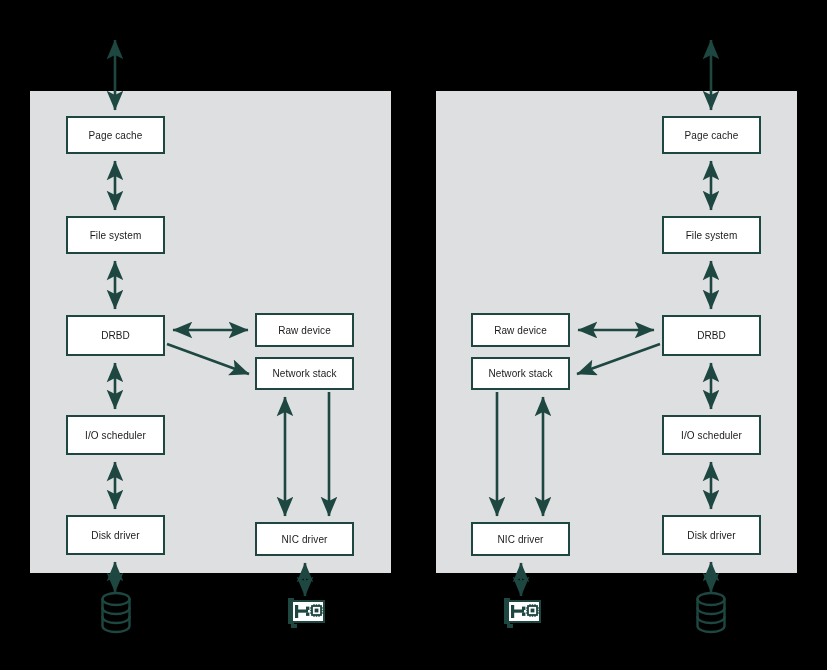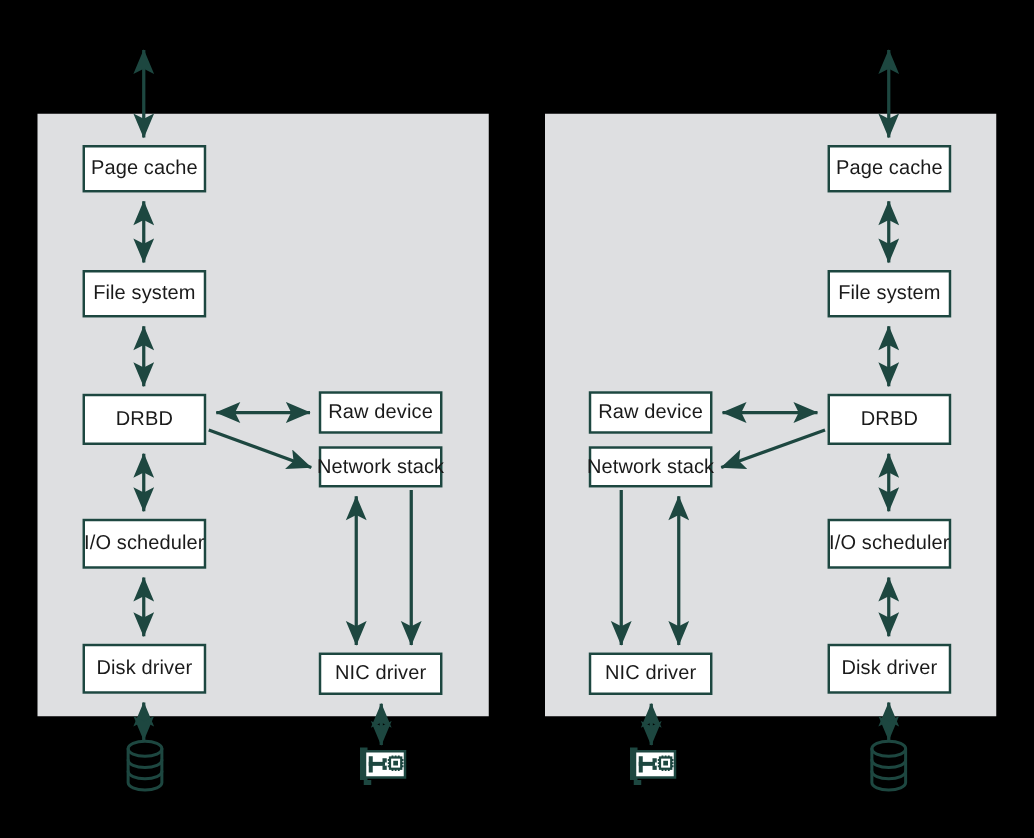--- a/index.html
+++ b/index.html
@@ -24,21 +24,21 @@
   }
   .node {
     position: absolute;
     box-sizing: border-box;
     background: #ffffff;
     border: 2px solid #1d4740;
     display: flex;
     align-items: center;
     justify-content: center;
     color: #1a1a1a;
-    font-size: 16px;
+    font-size: 10px;
     letter-spacing: 0.1px;
     white-space: nowrap;
     font-family: "Liberation Sans", sans-serif;
   }
   .edge-layer {
     position: absolute;
     left: 0;
     top: 0;
     width: 827px;
     height: 670px;

